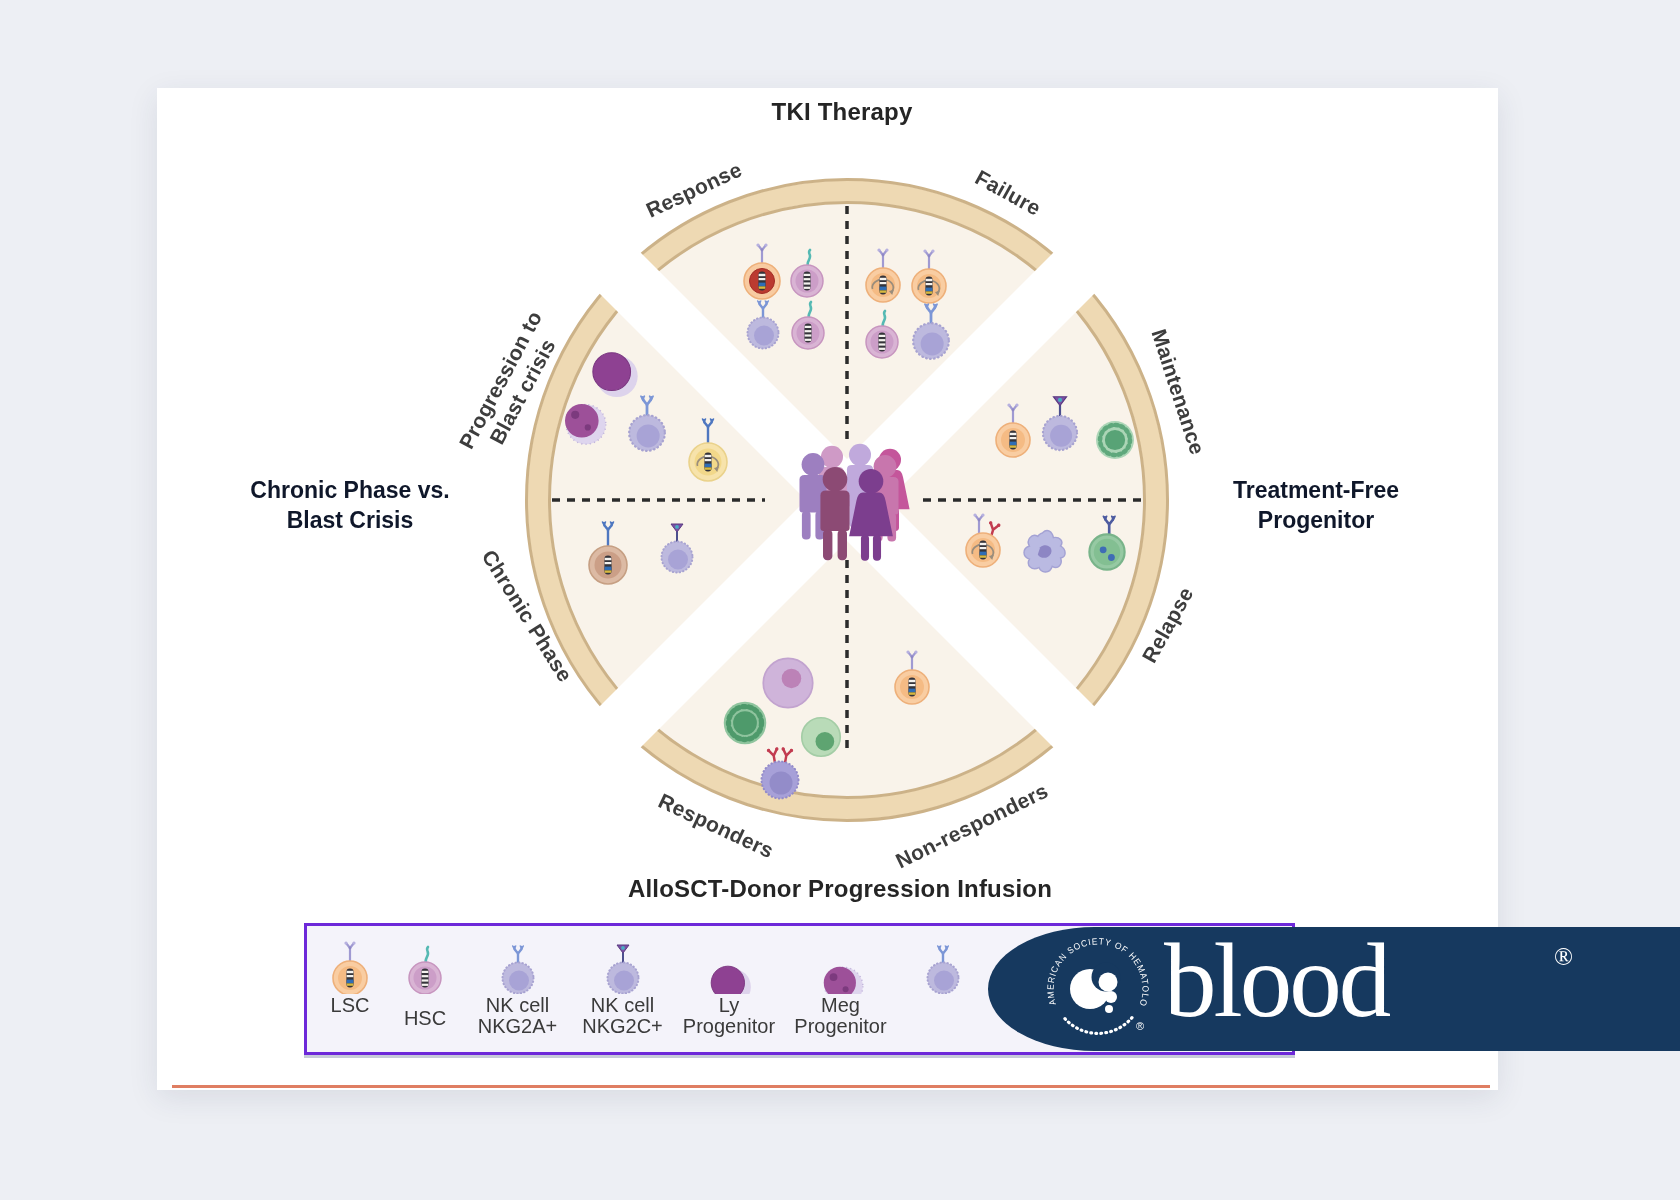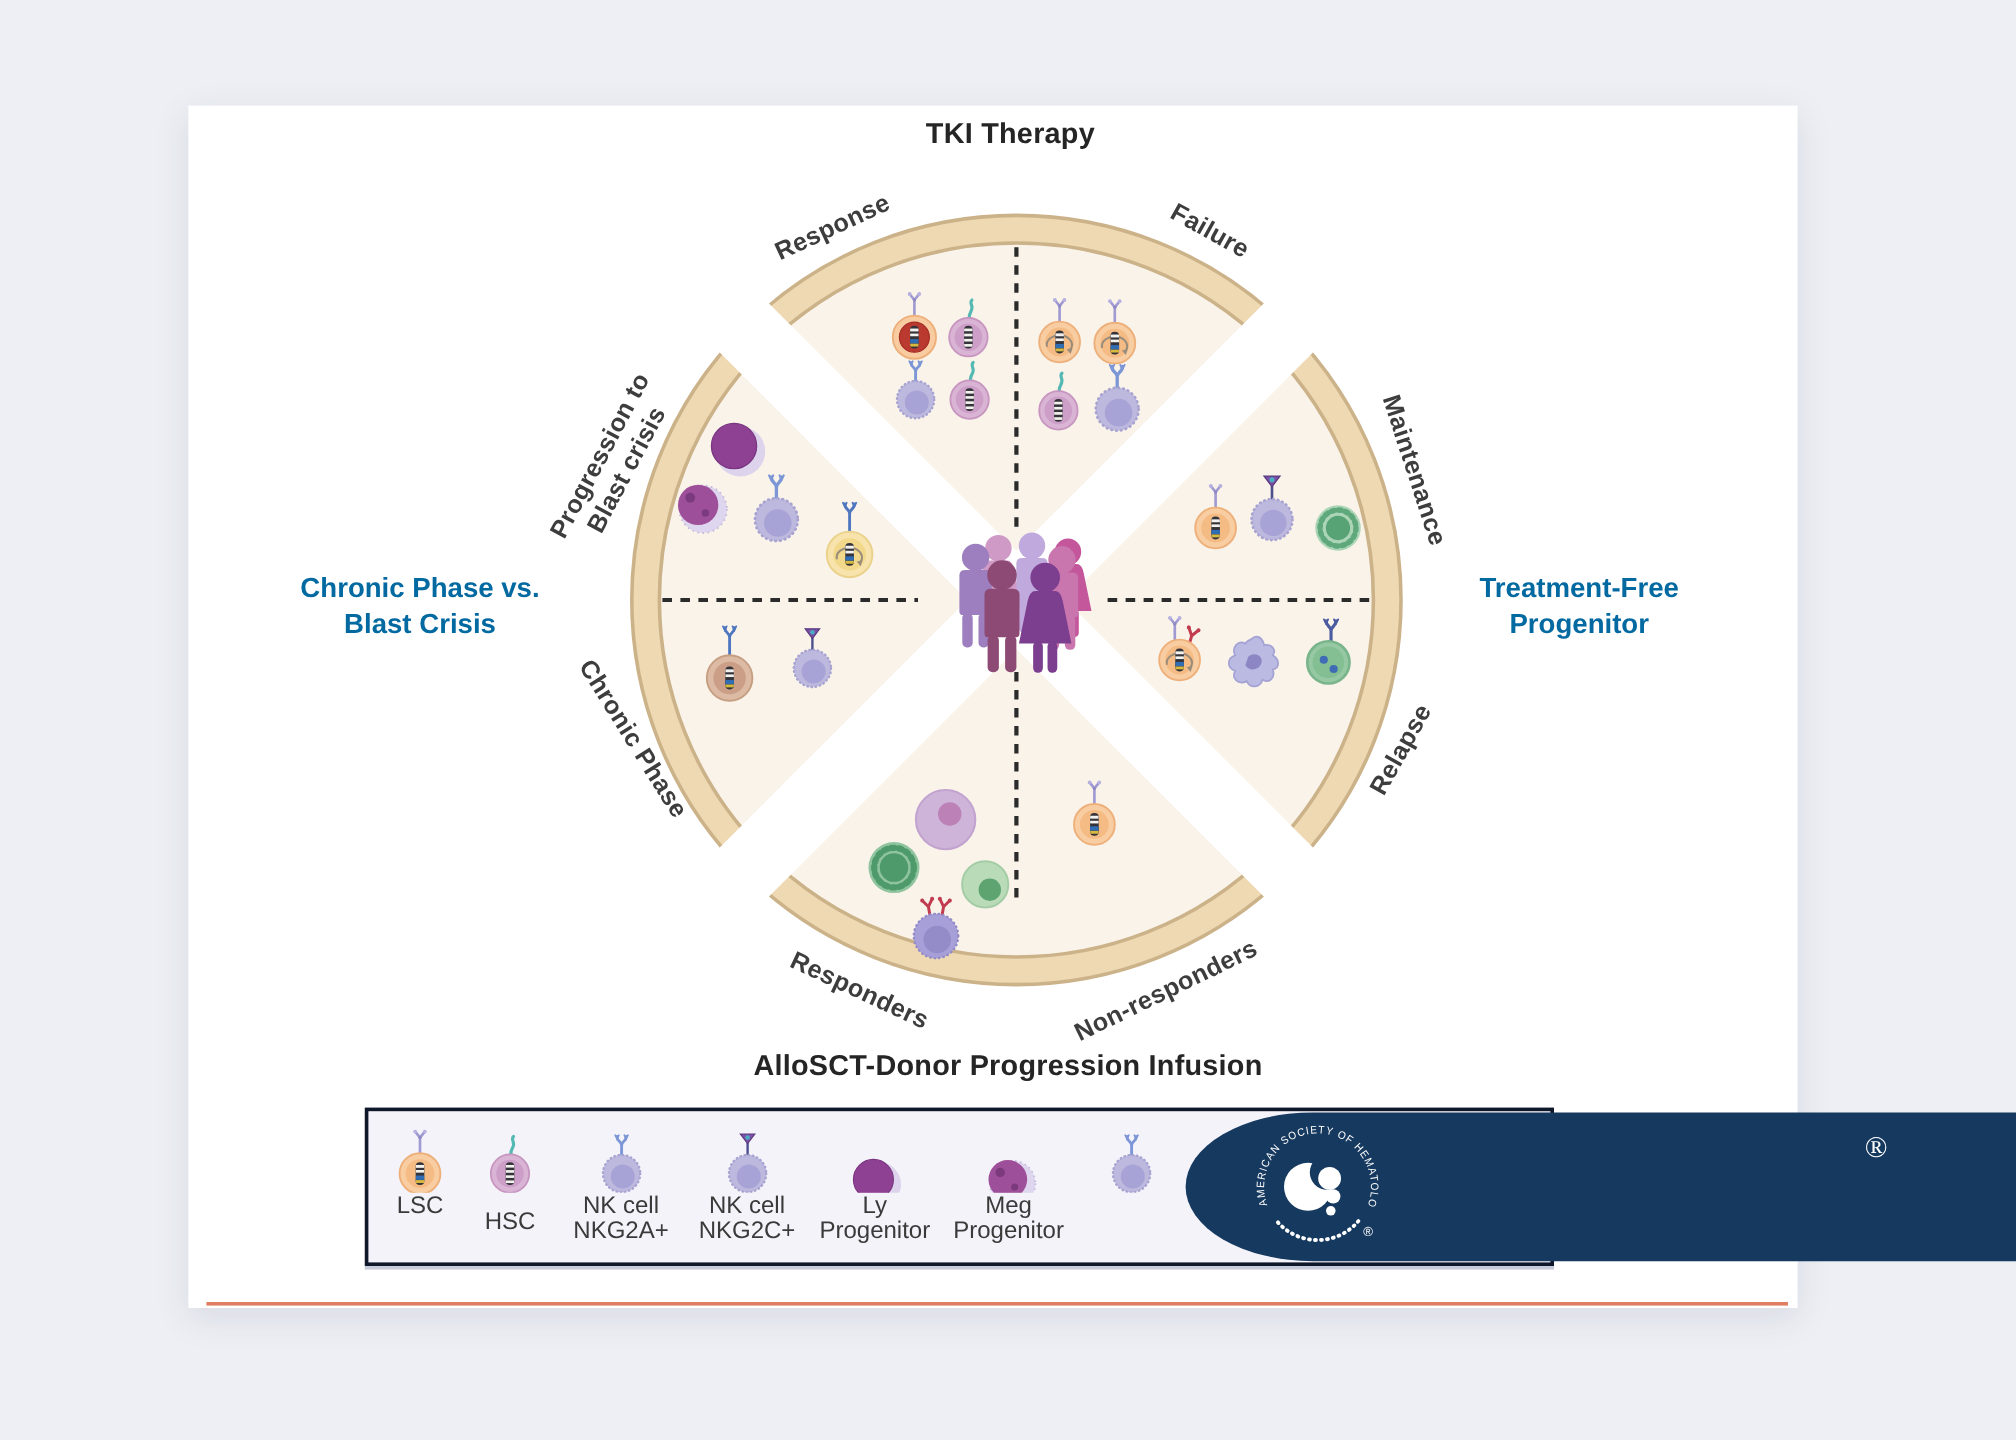--- a/index.html
+++ b/index.html
@@ -3,27 +3,27 @@
 <meta charset="utf-8">
 <style>
   html,body{margin:0;padding:0;background:#edeff4;}
   #screen{position:relative;width:1680px;height:1200px;overflow:hidden;
           font-family:"Liberation Sans",sans-serif;background:#edeff4;border-radius:22px;}
   #page{position:absolute;left:157px;top:88px;width:1341px;height:1002px;background:#ffffff;
         box-shadow:0 8px 28px rgba(40,50,80,.10);}
   .title{position:absolute;transform:translate(-50%,-50%);font-weight:800;font-size:24px;
          color:#252525;white-space:nowrap;letter-spacing:.2px;}
   .title2{position:absolute;transform:translate(-50%,-50%);font-weight:800;font-size:23px;
-          color:#0369a1;text-align:center;line-height:1.32;white-space:nowrap;}
+          color:#0f172a;text-align:center;line-height:1.32;white-space:nowrap;}
   .qlabel{position:absolute;font-weight:600;font-size:21px;color:#3d3d3d;white-space:nowrap;letter-spacing:.3px;}
   .qlabel2{text-align:center;line-height:1.18;}
   #diagram-svg{position:absolute;left:507px;top:160px;}
   
   #legend{position:absolute;left:304px;top:923px;width:991px;height:132px;background:#f4f3fa;
-          border:3px solid #0f172a;box-sizing:border-box;box-shadow:0 3px 0 rgba(130,140,170,.45);
+          border:3px solid #6d28d9;box-sizing:border-box;box-shadow:0 3px 0 rgba(130,140,170,.45);
           display:flex;align-items:flex-start;padding:6px 0 0 8px;z-index:10;}
   .lgd-item{display:flex;flex-direction:column;align-items:center;flex:0 0 auto;}
   .lgd-label{font-size:20px;color:#3a3a3a;line-height:1.05;text-align:center;margin-top:1px;}
   
   #blood-pill{position:absolute;left:988px;top:927px;width:700px;height:124px;background:#16395f;
               border-radius:110px 0 0 110px / 64px 0 0 64px;z-index:50;}
   #blood-word{position:absolute;left:176px;top:-8px;color:#ffffff;
               font-family:"Liberation Serif",serif;font-size:105px;font-weight:500;
               letter-spacing:-3px;line-height:1.18;}
   #blood-reg{position:absolute;left:566px;top:16px;color:#ffffff;font-size:25px;font-family:"Liberation Serif",serif;}
@@ -489,15 +489,16 @@
       <use href="#sealChainArc" stroke="#ffffff" stroke-width="3.2" stroke-dasharray="0.8 4.2" stroke-linecap="round"></use>
       <g>
         <circle cx="72" cy="62" r="20" fill="#ffffff"></circle>
         <circle cx="88" cy="50" r="14.5" fill="#16395f"></circle>
         <circle cx="90" cy="55" r="9.5" fill="#ffffff"></circle>
         <circle cx="93" cy="70" r="6" fill="#ffffff"></circle>
         <circle cx="91" cy="82" r="4" fill="#ffffff"></circle>
       </g>
       <text x="118" y="103" font-size="11" fill="#ffffff" font-family="Liberation Sans, sans-serif">®</text>
     </svg>
+    <div id="blood-word">blood</div>
     <div id="blood-reg">®</div>
   </div>
 </div>
 
 </body></html>

